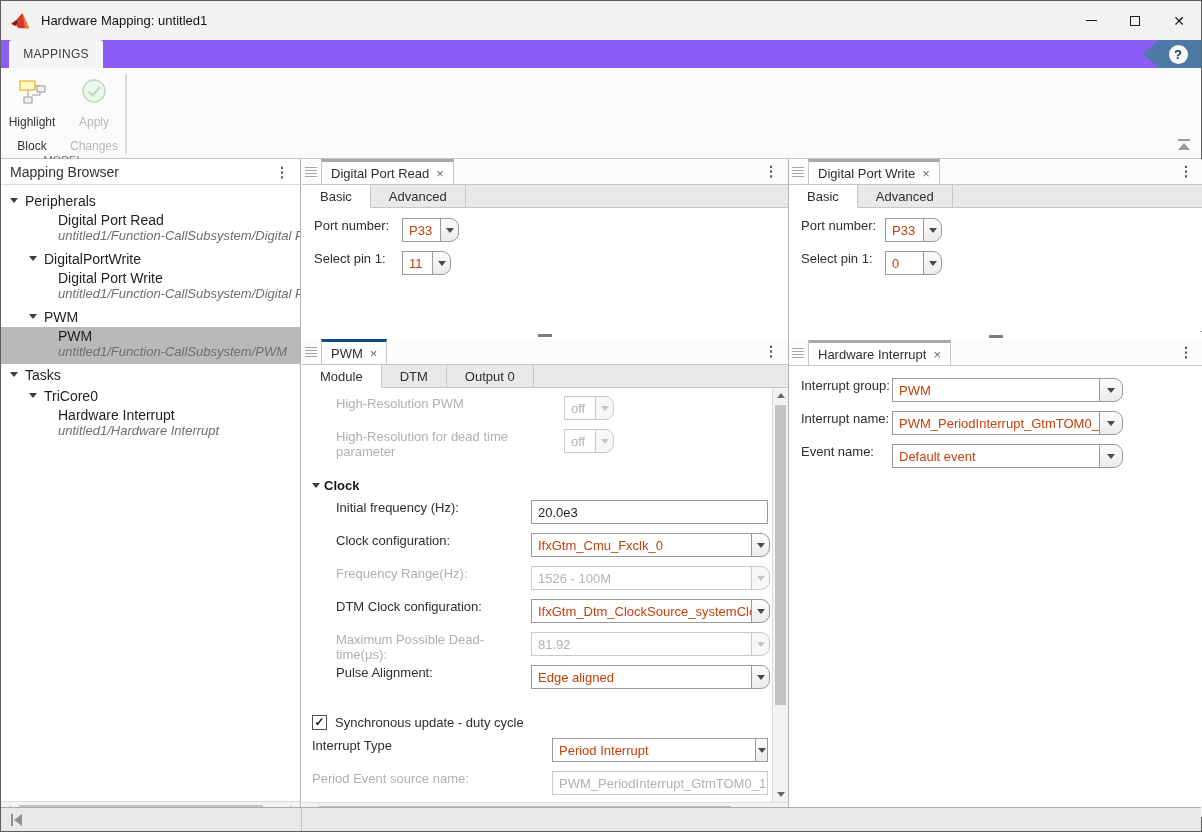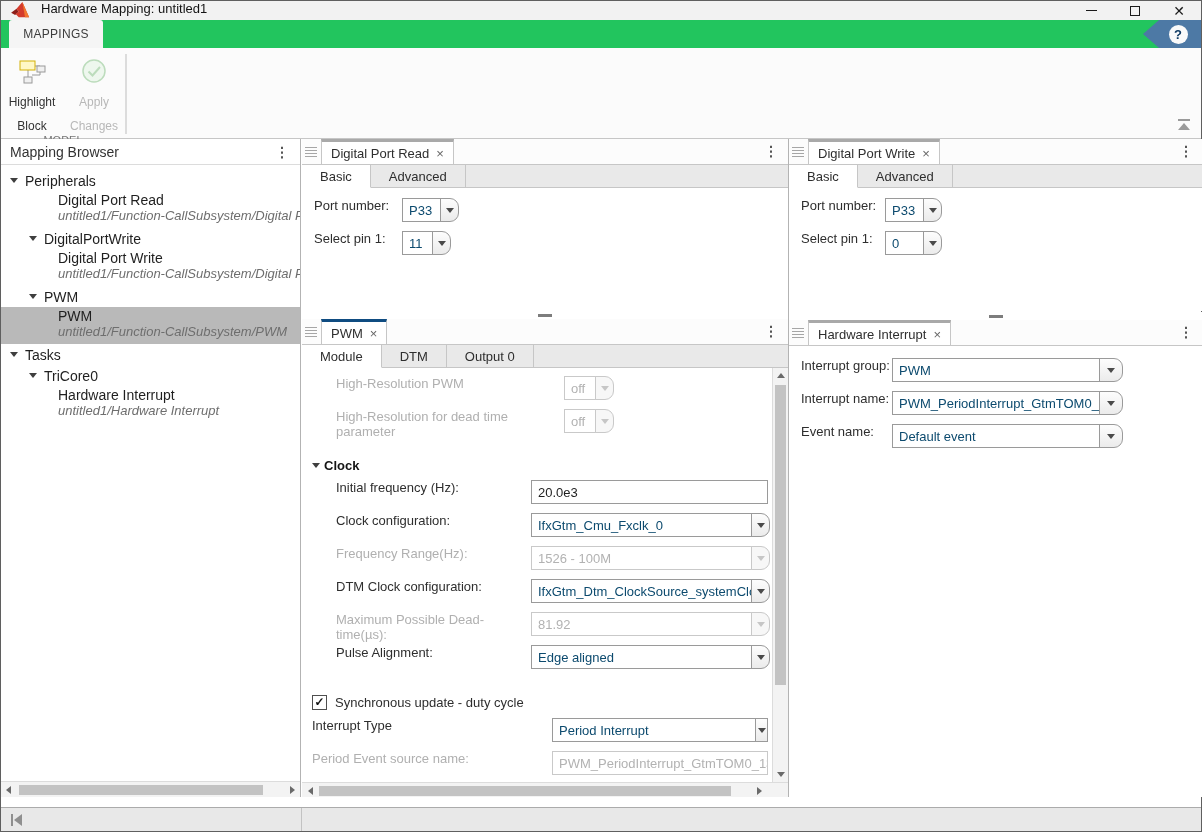--- a/index.html
+++ b/index.html
@@ -1,31 +1,31 @@
 <!DOCTYPE html>
 <html><head>
 <meta charset="utf-8">
 <style>
   * { box-sizing: border-box; margin: 0; padding: 0; }
   html,body { width:1202px; height:832px; }
   body { font-family:"Liberation Sans",sans-serif; background:#fff; position:relative; overflow:hidden; }
   .window { position:absolute; inset:0; border:1px solid #5f5f5f; display:flex; flex-direction:column; background:#fff; }
 
   
-  .titlebar { height:19px; background:#f2f2f2; display:flex; align-items:flex-start; flex:none; }
+  .titlebar { height:39px; background:#f2f2f2; display:flex; align-items:center; flex:none; }
   .logo { width:22px; height:18px; margin-left:9px; }
   .title-text { margin-left:9px; font-size:13px; color:#141414; }
   .win-controls { margin-left:auto; display:flex; height:100%; }
   .win-btn { width:44px; display:flex; align-items:center; justify-content:center; }
   .min-glyph { width:11px; height:1px; background:#1a1a1a; }
   .max-glyph { width:10px; height:10px; border:1px solid #1a1a1a; }
   .close-glyph { font-size:14px; color:#1a1a1a; line-height:1; }
 
   
-  .tabstrip { height:28px; background:#22c55e; display:flex; align-items:stretch; position:relative; flex:none; }
+  .tabstrip { height:28px; background:#8b5cf6; display:flex; align-items:stretch; position:relative; flex:none; }
   .ribbon-tab { margin-left:8px; width:94px; background:#f5f5f5; border-radius:3px 3px 0 0; display:flex; align-items:center; justify-content:center; font-size:12px; color:#3c3c3c; letter-spacing:.3px; }
   .help-tag { position:absolute; right:0; top:0; height:28px; width:58px; background:#4d79a5; clip-path:polygon(16px 0,100% 0,100% 100%,16px 100%,0 50%); display:flex; align-items:center; justify-content:center; padding-left:12px; }
   .help-circle { width:19px; height:19px; border-radius:50%; background:#fafafa; color:#0f3a63; font-weight:bold; font-size:13px; display:flex; align-items:center; justify-content:center; }
 
   
   .toolstrip { height:91px; background:#fbfbfb; border-bottom:1px solid #c6c6c6; display:flex; position:relative; flex:none; }
   .ts-section { display:flex; flex-direction:column; padding-top:4px; }
   .ts-buttons { display:flex; flex:1; }
   .ts-btn { width:62px; display:flex; flex-direction:column; align-items:center; gap:9px; padding-top:4px; }
   .ts-icon { width:30px; height:30px; flex:none; }
@@ -79,21 +79,21 @@
 
   .pwm-panel { position:absolute; left:301px; top:180px; width:486px; height:478px; display:flex; flex-direction:column; background:#fff; }
   .hw-panel { position:absolute; left:788px; top:181px; width:414px; height:477px; display:flex; flex-direction:column; background:#fff; }
 
   .form-content { flex:1; padding:10px 12px 0; }
   .frow { display:flex; align-items:flex-start; height:33px; }
   .flbl { font-size:13px; color:#2e2e2e; flex:none; }
 
   
   .combo { display:flex; height:24px; }
-  .cval { border:1px solid #9a9a9a; border-right:1px solid #9a9a9a; background:#fff; font-size:13px; color:#0c4a6e; padding:0 6px; display:flex; align-items:center; overflow:hidden; white-space:nowrap; }
+  .cval { border:1px solid #9a9a9a; border-right:1px solid #9a9a9a; background:#fff; font-size:13px; color:#c2410c; padding:0 6px; display:flex; align-items:center; overflow:hidden; white-space:nowrap; }
   .carr { width:19px; margin-left:-1px; border:1px solid #9a9a9a; border-radius:0 9px 9px 0; background:linear-gradient(#fdfdfd,#ebebeb); display:flex; align-items:center; justify-content:center; flex:none; }
   .carr i { display:block; width:0; height:0; border:4px solid transparent; border-top:5px solid #4a4a4a; margin-top:5px; }
   .combo.dis .cval { border-color:#c9c9c9; color:#b2b2b2; }
   .combo.dis .carr { border-color:#c9c9c9; background:#f7f7f7; }
   .combo.dis .carr i { border-top-color:#c6c6c6; }
   .tinput { height:24px; border:1px solid #9a9a9a; background:#fff; font-size:13px; color:#1f1f1f; padding:0 6px; display:flex; align-items:center; white-space:nowrap; overflow:hidden; }
   .tinput.dis { border-color:#c9c9c9; color:#b2b2b2; }
 
   
   .pwm-content { flex:1; position:relative; padding:8px 20px 0 10px; overflow:hidden; }

